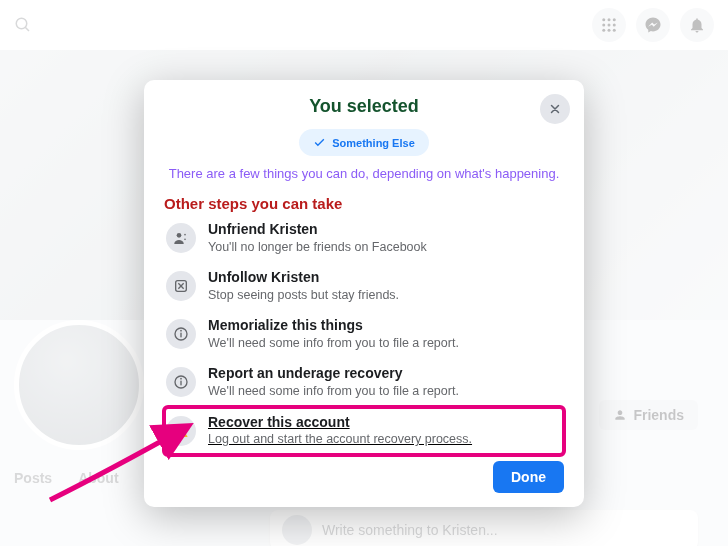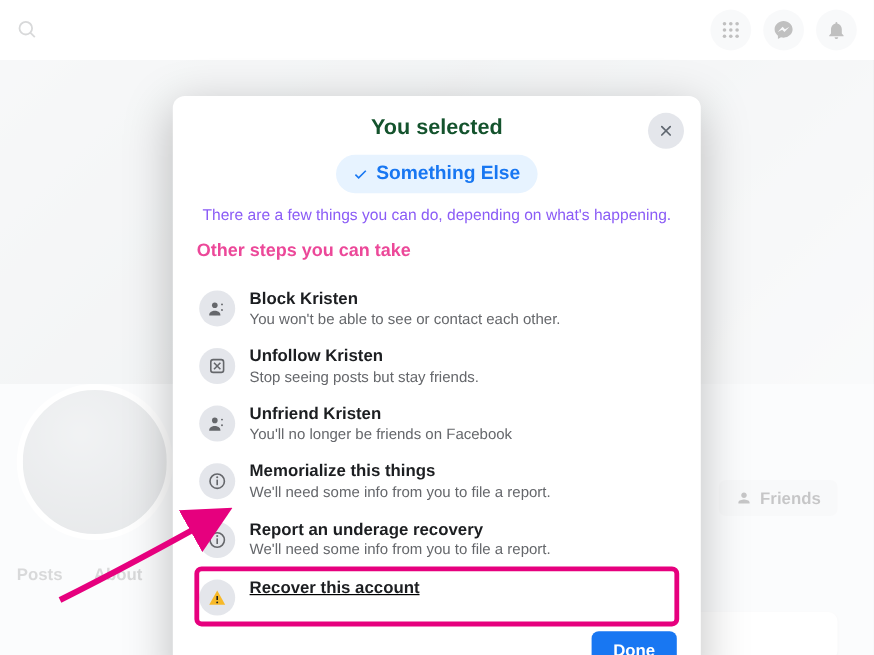--- a/index.html
+++ b/index.html
@@ -25,24 +25,24 @@
   .post-box{position:absolute;top:510px;left:270px;right:30px;height:40px;background:#fff;border-radius:8px;box-shadow:0 1px 2px rgba(0,0,0,.1);display:flex;align-items:center;padding:0 12px;font-size:14px;color:#65676b;}
   .post-box .pavatar{width:30px;height:30px;border-radius:50%;background:#c7ccd1;margin-right:10px;}
   
   .dim{position:absolute;inset:0;background:rgba(255,255,255,.75);}
   
   .modal{position:absolute;top:80px;left:50%;transform:translateX(-50%);width:400px;background:#fff;border-radius:10px;box-shadow:0 10px 40px rgba(0,0,0,.25);padding:16px 20px 14px;}
   .modal-header{display:flex;align-items:center;justify-content:center;margin-bottom:12px;}
   .modal-title{font-size:18px;font-weight:700;color:#14532d;}
   .close-btn{position:absolute;right:14px;top:14px;width:30px;height:30px;border-radius:50%;background:#e4e6eb;display:flex;align-items:center;justify-content:center;cursor:pointer;}
   .close-btn svg{width:14px;height:14px;fill:#606770;}
-  .pill{margin:12px auto 10px;display:flex;align-items:center;gap:6px;width:max-content;background:#e7f3ff;color:#1877f2;font-weight:600;font-size:16px;padding:7px 14px;border-radius:18px;}
+  .pill{margin:12px auto 10px;display:flex;align-items:center;gap:6px;width:max-content;background:#e7f3ff;color:#1877f2;font-weight:600;font-size:11px;padding:7px 14px;border-radius:18px;}
   .pill svg{width:13px;height:13px;stroke:#1877f2;stroke-width:2.5;fill:none;}
   .intro{text-align:center;font-size:13px;color:#8b5cf6;margin:2px 0 14px;}
-  .section-h{font-size:15px;font-weight:700;color:#ec4899;margin-bottom:16px;}
+  .section-h{font-size:15px;font-weight:700;color:#b91c1c;margin-bottom:2px;}
   .step{display:flex;align-items:flex-start;gap:12px;padding:7px 2px;cursor:pointer;border-radius:6px;}
   .step:last-of-type{margin-bottom:8px;}
   .step .ic{flex:0 0 30px;width:30px;height:30px;border-radius:50%;background:#e4e6eb;display:flex;align-items:center;justify-content:center;margin-top:2px;}
   .step .ic svg{width:16px;height:16px;fill:#65676b;}
   .step .txt .t{font-size:14px;font-weight:600;color:#1c1e21;line-height:1.25;}
   .step .txt .d{font-size:12.5px;color:#65676b;line-height:1.25;margin-top:1px;}
   .highlight{outline:4px solid #e6007e;outline-offset:-2px;border-radius:4px;text-decoration:underline;}
   .footer{display:flex;justify-content:flex-end;margin-top:6px;}
   .done-btn{background:#1877f2;color:#fff;font-weight:700;font-size:14px;border:none;border-radius:6px;padding:8px 18px;cursor:pointer;}
   
@@ -141,60 +141,46 @@
     <svg viewBox="0 0 24 24">
         <polyline points="4 12 9 17 20 6"></polyline>
       </svg>
     <span>Something Else</span>
   </div>
 
   <div class="intro">There are a few things you can do, depending on what's happening.</div>
 
   <div class="section-h">Other steps you can take</div>
 
+
   <div class="step">
     <div class="ic">
         <svg viewBox="0 0 24 24">
           <circle cx="9" cy="8" r="3.5"></circle>
           <path d="M2 20c0-3 3.5-5 7-5s7 2 7 5v1H2z"></path>
           <circle cx="18" cy="7" r="1.2"></circle>
           <circle cx="18" cy="14" r="1.2"></circle>
         </svg>
       </div>
     <div class="txt">
-        <div class="t">Block Kristen</div>
-        <div class="d">You won't be able to see or contact each other.</div>
+        <div class="t">Unfriend Kristen</div>
+        <div class="d">You'll no longer be friends on Facebook</div>
       </div>
   </div>
 
   <div class="step">
     <div class="ic">
         <svg viewBox="0 0 24 24">
           <rect x="4" y="4" width="16" height="16" rx="3" fill="none" stroke="#65676b" stroke-width="2"></rect>
           <path d="M8 8l8 8M16 8l-8 8" stroke="#65676b" stroke-width="2"></path>
         </svg>
       </div>
     <div class="txt">
         <div class="t">Unfollow Kristen</div>
         <div class="d">Stop seeing posts but stay friends.</div>
-      </div>
-  </div>
-
-  <div class="step">
-    <div class="ic">
-        <svg viewBox="0 0 24 24">
-          <circle cx="9" cy="8" r="3.5"></circle>
-          <path d="M2 20c0-3 3.5-5 7-5s7 2 7 5v1H2z"></path>
-          <circle cx="18" cy="7" r="1.2"></circle>
-          <circle cx="18" cy="14" r="1.2"></circle>
-        </svg>
-      </div>
-    <div class="txt">
-        <div class="t">Unfriend Kristen</div>
-        <div class="d">You'll no longer be friends on Facebook</div>
       </div>
   </div>
 
   <div class="step">
     <div class="ic">
         <svg viewBox="0 0 24 24">
           <circle cx="12" cy="12" r="9" fill="none" stroke="#65676b" stroke-width="2"></circle>
           <rect x="11" y="10" width="2" height="7"></rect>
           <circle cx="12" cy="7" r="1.3"></circle>
         </svg>
@@ -222,20 +208,21 @@
   <div class="step highlight">
     <div class="ic">
         <svg viewBox="0 0 24 24">
           <path d="M12 3l10 18H2L12 3z" fill="#f7b928"></path>
           <rect x="11" y="10" width="2" height="5" fill="#1c1e21"></rect>
           <circle cx="12" cy="18" r="1.2" fill="#1c1e21"></circle>
         </svg>
       </div>
     <div class="txt">
         <div class="t">Recover this account</div>
+        <div class="d">Log out and start the account recovery process.</div>
       </div>
   </div>
 
   <div class="footer">
     <button class="done-btn">Done</button>
   </div>
 </div>
 
 <svg class="arrow" viewBox="0 0 160 90">
   <defs>

